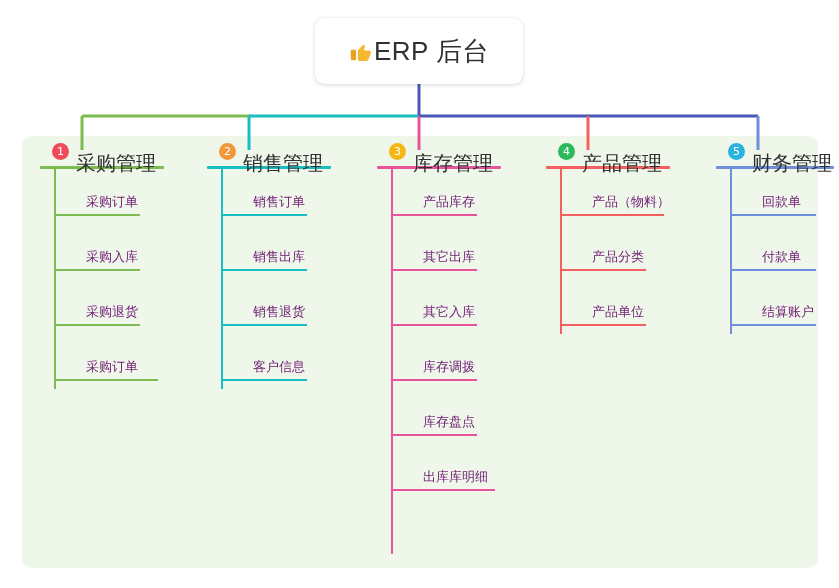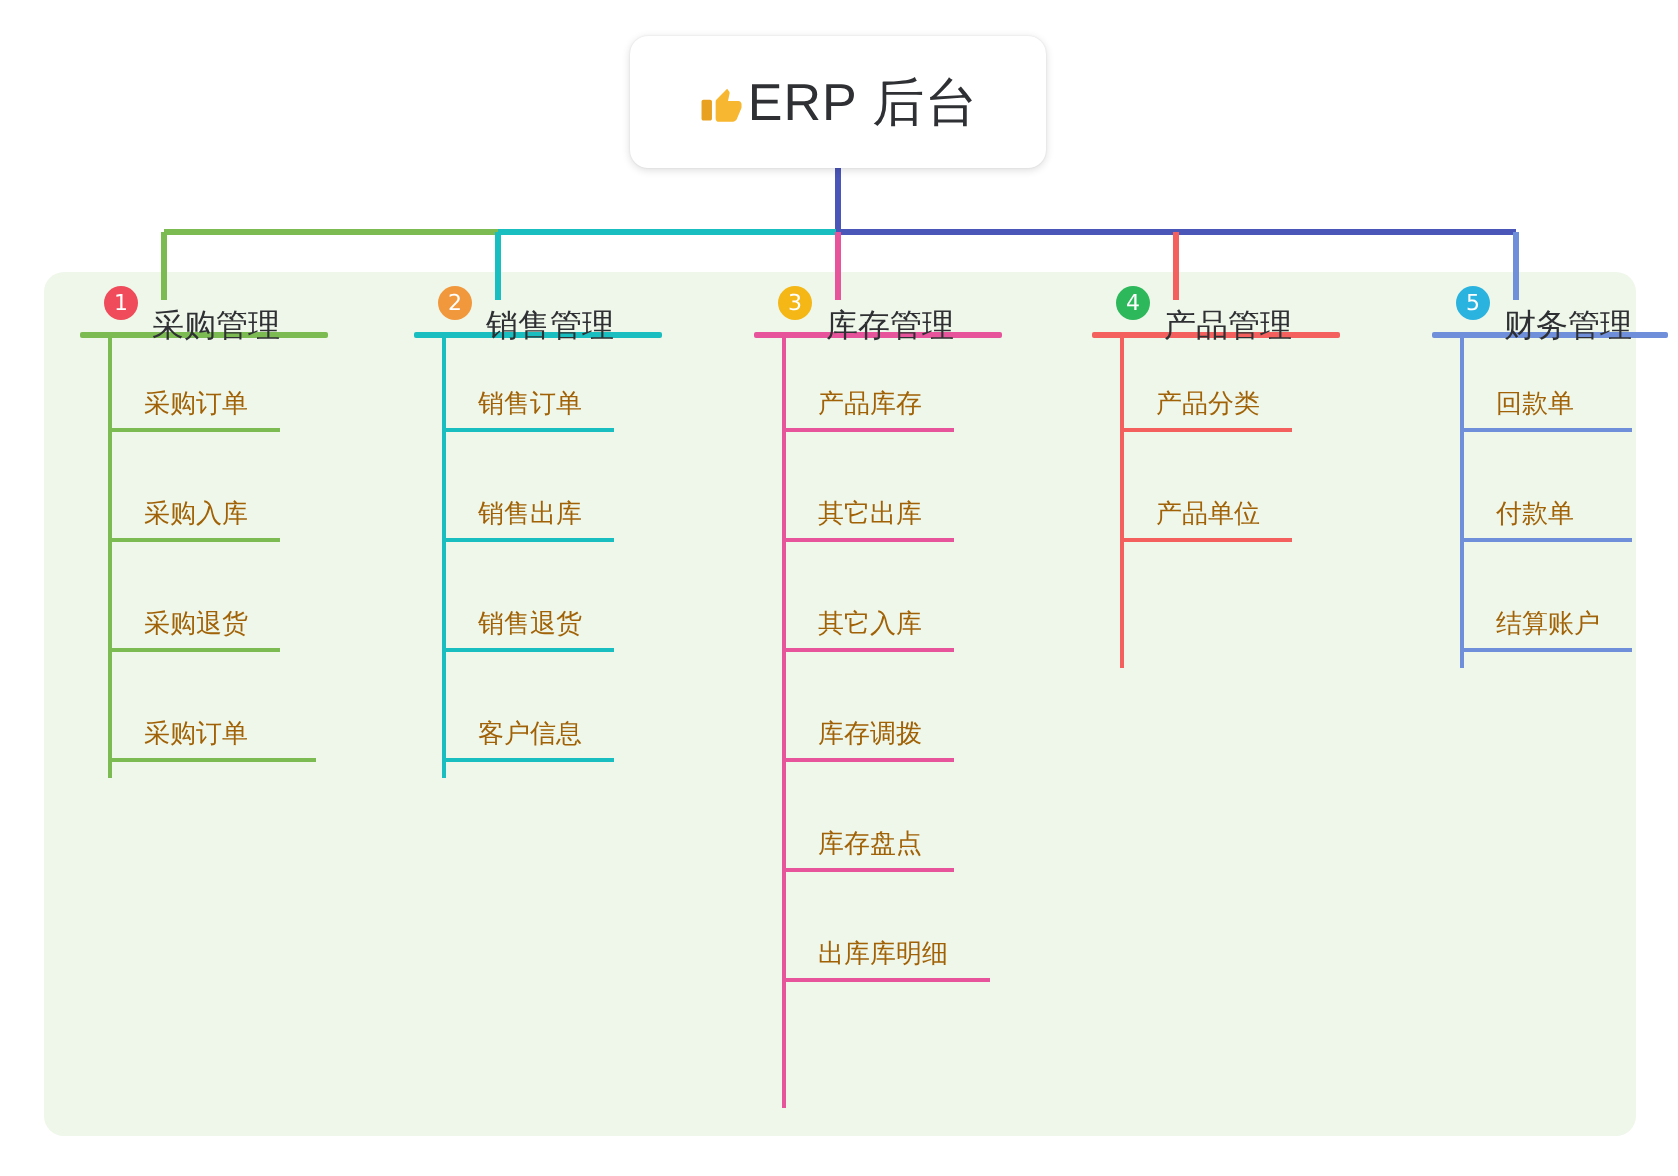--- a/index.html
+++ b/index.html
@@ -91,21 +91,21 @@
     height: 17px;
     border-radius: 50%;
     color: #ffffff;
     font-size: 11px;
     line-height: 17px;
     text-align: center;
     flex: 0 0 auto;
     font-family: "DejaVu Sans", sans-serif;
   }
   .col-title {
-    font-size: 16px;
+    font-size: 20px;
     color: #2f3033;
     white-space: nowrap;
     margin-top: 24px;
   }
   .col-rule {
     height: 3px;
     width: 124px;
     margin-left: 2px;
     border-radius: 1px;
   }
@@ -121,24 +121,24 @@
     width: 2px;
   }
   .item {
     position: relative;
     height: 55px;
     padding-left: 18px;
     box-sizing: border-box;
   }
   .item-label {
     position: absolute;
-    left: 18px;
+    left: 32px;
     bottom: 13px;
     font-size: 13px;
-    color: #a16207;
+    color: #701a75;
     white-space: nowrap;
   }
   .item-rule {
     position: absolute;
     left: 0;
     bottom: 8px;
     height: 2px;
     width: 86px;
   }
   .item.wide .item-rule { width: 104px; }
@@ -261,20 +261,24 @@
       </div>
     </div>
     <div class="column" style="left: 522px;">
       <div class="col-header">
         <span class="badge" style="background: rgb(46, 184, 92);">4</span>
         <span class="col-title">产品管理</span>
       </div>
       <div class="col-rule" style="background: rgb(244, 96, 94);"></div>
       <div class="col-items">
         <div class="col-stem" style="background: rgb(244, 96, 94); height: 165px;"></div>
+        <div class="item wide">
+          <span class="item-label">产品（物料）</span>
+          <div class="item-rule" style="background: rgb(244, 96, 94);"></div>
+        </div>
         <div class="item">
           <span class="item-label">产品分类</span>
           <div class="item-rule" style="background: rgb(244, 96, 94);"></div>
         </div>
         <div class="item">
           <span class="item-label">产品单位</span>
           <div class="item-rule" style="background: rgb(244, 96, 94);"></div>
         </div>
       </div>
     </div>

